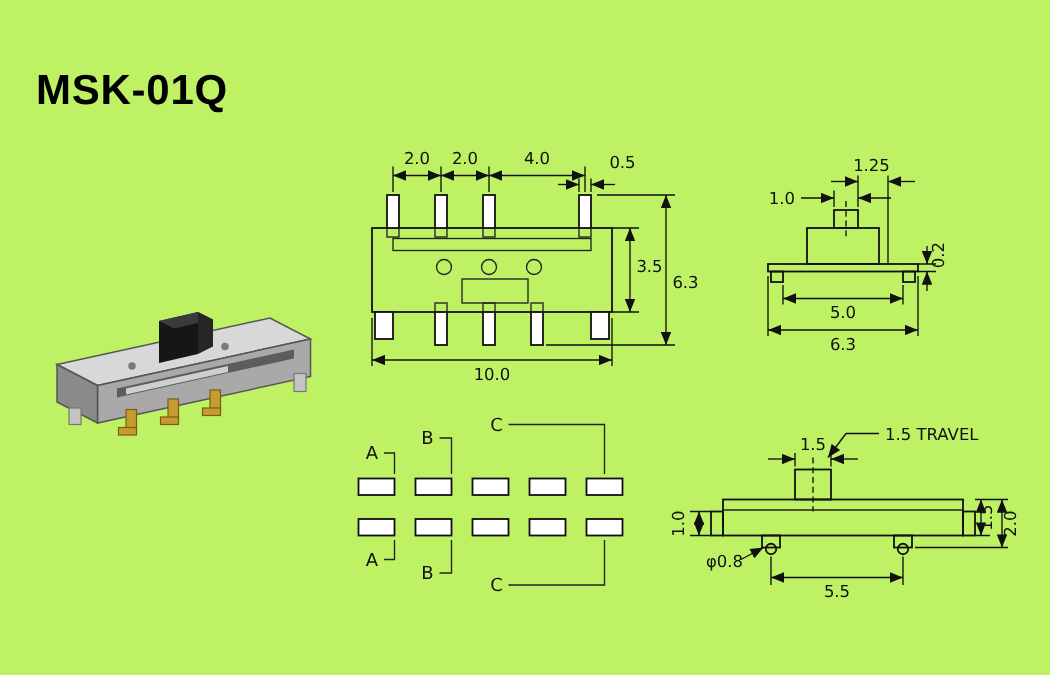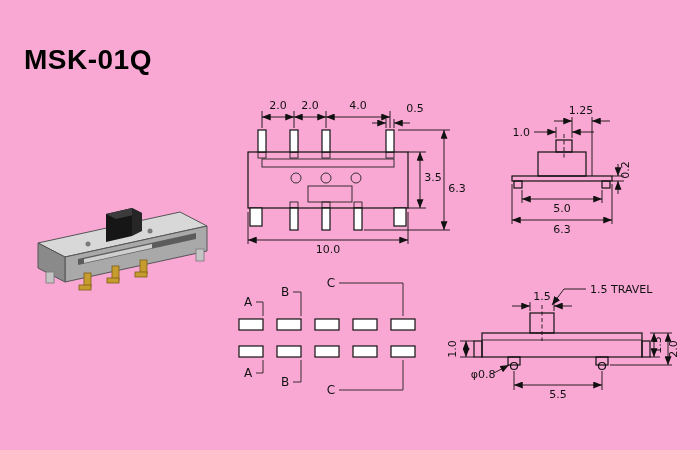--- a/index.html
+++ b/index.html
@@ -1,16 +1,16 @@
 <!DOCTYPE html>
 <html><head>
 <meta charset="utf-8">
 <style>
   html,body{margin:0;padding:0;background:#ffffff;}
-  .canvas{position:relative;width:700px;height:450px;background:#f9a8d4;overflow:hidden;
+  .canvas{position:relative;width:700px;height:450px;background:#bef264;overflow:hidden;
           font-family:"Liberation Sans",sans-serif;}
   h1.title{position:absolute;left:24px;top:44px;margin:0;font-size:28px;font-weight:bold;
            color:#000;letter-spacing:.5px;font-family:"Liberation Sans",sans-serif;}
   svg{position:absolute;left:0;top:0;}
   svg text{font-family:"DejaVu Sans",sans-serif;font-size:11px;fill:#111;}
   svg text.big{font-size:12px;}
   .ol{stroke:#111;stroke-width:1.2;fill:#fff;}
   .olf{stroke:#111;stroke-width:1.2;fill:none;}
   .thin{stroke:#222;stroke-width:0.9;fill:none;}
   .dm{stroke:#111;stroke-width:0.9;fill:none;}

